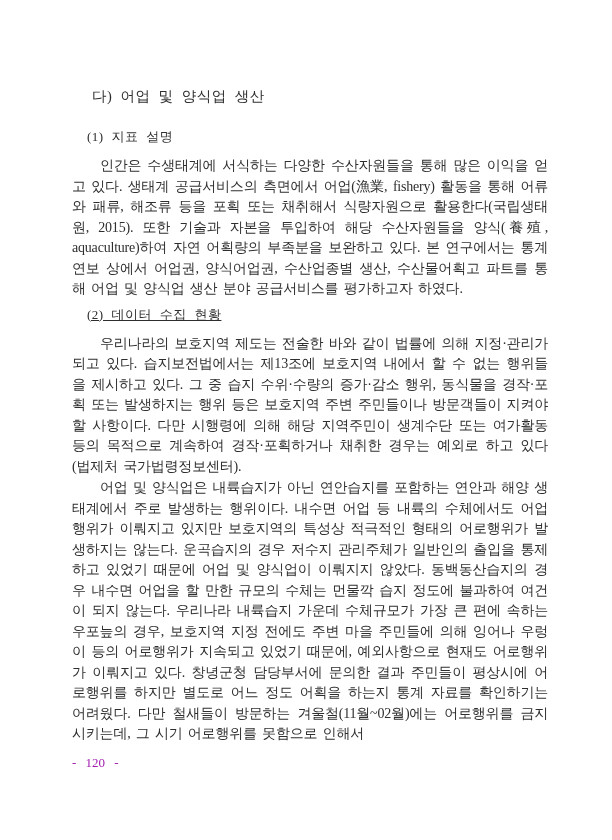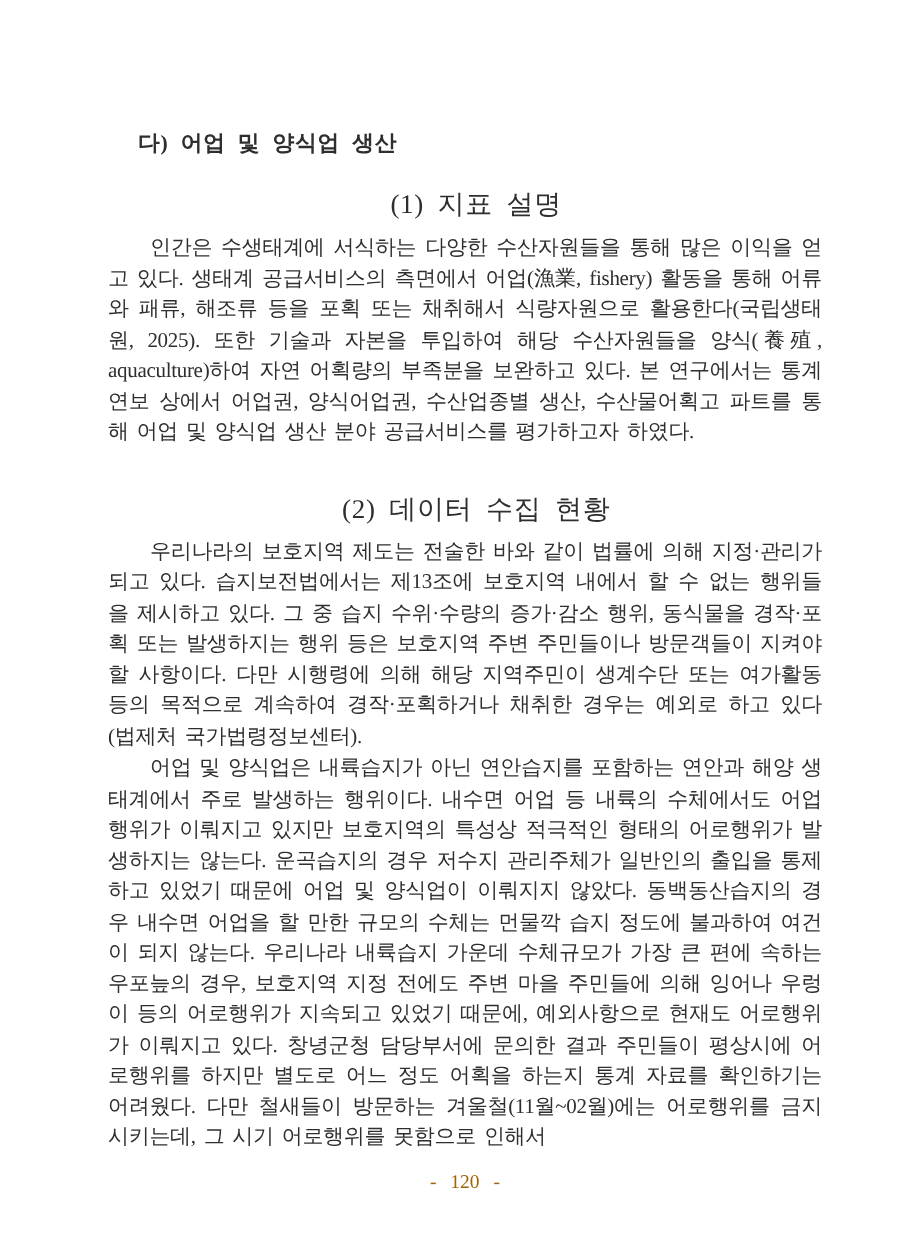--- a/index.html
+++ b/index.html
@@ -13,71 +13,70 @@
     height: 840px;
     background: #ffffff;
     box-sizing: border-box;
     padding: 86px 64px 0 72px;
     font-family: "Liberation Serif", "DejaVu Serif", serif;
     color: #2e2e2e;
     overflow: hidden;
   }
   .doc-heading {
     font-size: 14.5px;
-    font-weight: 700;
+    font-weight: 400;
     line-height: 21px;
     margin: 0 0 0 20px;
     word-spacing: 4px;
     letter-spacing: 0.5px;
   }
   .section-heading {
-    font-size: 18px;
+    font-size: 13px;
     font-weight: 400;
     line-height: 21px;
     margin: 19px 0 0 15px;
     word-spacing: 4px;
     letter-spacing: 0.5px;
-    text-align: center;
   }
   .section-heading.second {
-    margin-top: 29px;
+    margin-top: 4px;
+    text-decoration: underline;
   }
   .para {
     font-size: 14px;
     line-height: 20.5px;
     margin: 9px 0 0 0;
     text-align: justify;
     text-indent: 28px;
     word-break: normal;
     overflow-wrap: break-word;
     letter-spacing: -0.2px;
     word-spacing: 2px;
   }
   .para.tight {
     margin-top: 1px;
   }
   .page-footer {
     margin-top: 9px;
-    text-align: center;
     font-size: 13px;
     line-height: 18px;
-    color: #a16207;
+    color: #a21caf;
     word-spacing: 6px;
   }
 </style>
 </head>
 <body>
 
 <div class="page">
 
   <div class="doc-heading">다) 어업 및 양식업 생산</div>
 
   <div class="section-heading">(1) 지표 설명</div>
 
-  <p class="para">인간은 수생태계에 서식하는 다양한 수산자원들을 통해 많은 이익을 얻고 있다. 생태계 공급서비스의 측면에서 어업(漁業, fishery) 활동을 통해 어류와 패류, 해조류 등을 포획 또는 채취해서 식량자원으로 활용한다(국립생태원, 2025). 또한 기술과 자본을 투입하여 해당 수산자원들을 양식(養殖, aquaculture)하여 자연 어획량의 부족분을 보완하고 있다. 본 연구에서는 통계연보 상에서 어업권, 양식어업권, 수산업종별 생산, 수산물어획고 파트를 통해 어업 및 양식업 생산 분야 공급서비스를 평가하고자 하였다.</p>
+  <p class="para">인간은 수생태계에 서식하는 다양한 수산자원들을 통해 많은 이익을 얻고 있다. 생태계 공급서비스의 측면에서 어업(漁業, fishery) 활동을 통해 어류와 패류, 해조류 등을 포획 또는 채취해서 식량자원으로 활용한다(국립생태원, 2015). 또한 기술과 자본을 투입하여 해당 수산자원들을 양식(養殖, aquaculture)하여 자연 어획량의 부족분을 보완하고 있다. 본 연구에서는 통계연보 상에서 어업권, 양식어업권, 수산업종별 생산, 수산물어획고 파트를 통해 어업 및 양식업 생산 분야 공급서비스를 평가하고자 하였다.</p>
 
   <div class="section-heading second">(2) 데이터 수집 현황</div>
 
   <p class="para">우리나라의 보호지역 제도는 전술한 바와 같이 법률에 의해 지정·관리가 되고 있다. 습지보전법에서는 제13조에 보호지역 내에서 할 수 없는 행위들을 제시하고 있다. 그 중 습지 수위·수량의 증가·감소 행위, 동식물을 경작·포획 또는 발생하지는 행위 등은 보호지역 주변 주민들이나 방문객들이 지켜야할 사항이다. 다만 시행령에 의해 해당 지역주민이 생계수단 또는 여가활동 등의 목적으로 계속하여 경작·포획하거나 채취한 경우는 예외로 하고 있다(법제처 국가법령정보센터).</p>
 
   <p class="para tight">어업 및 양식업은 내륙습지가 아닌 연안습지를 포함하는 연안과 해양 생태계에서 주로 발생하는 행위이다. 내수면 어업 등 내륙의 수체에서도 어업 행위가 이뤄지고 있지만 보호지역의 특성상 적극적인 형태의 어로행위가 발생하지는 않는다. 운곡습지의 경우 저수지 관리주체가 일반인의 출입을 통제하고 있었기 때문에 어업 및 양식업이 이뤄지지 않았다. 동백동산습지의 경우 내수면 어업을 할 만한 규모의 수체는 먼물깍 습지 정도에 불과하여 여건이 되지 않는다. 우리나라 내륙습지 가운데 수체규모가 가장 큰 편에 속하는 우포늪의 경우, 보호지역 지정 전에도 주변 마을 주민들에 의해 잉어나 우렁이 등의 어로행위가 지속되고 있었기 때문에, 예외사항으로 현재도 어로행위가 이뤄지고 있다. 창녕군청 담당부서에 문의한 결과 주민들이 평상시에 어로행위를 하지만 별도로 어느 정도 어획을 하는지 통계 자료를 확인하기는 어려웠다. 다만 철새들이 방문하는 겨울철(11월~02월)에는 어로행위를 금지시키는데, 그 시기 어로행위를 못함으로 인해서</p>
 
   <div class="page-footer">- 120 -</div>
 
 </div>

